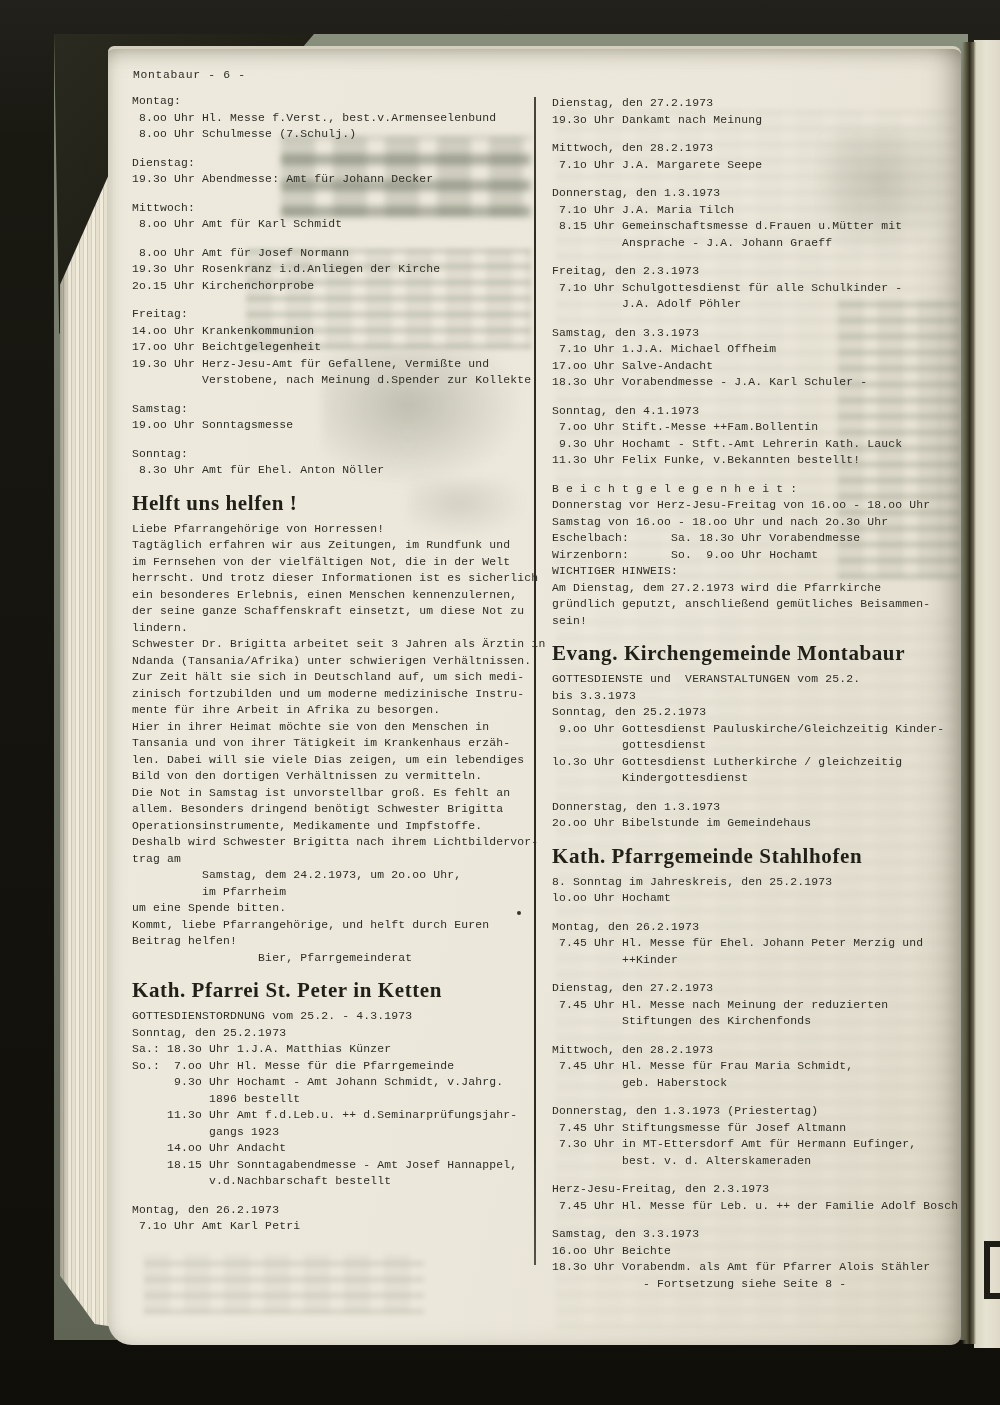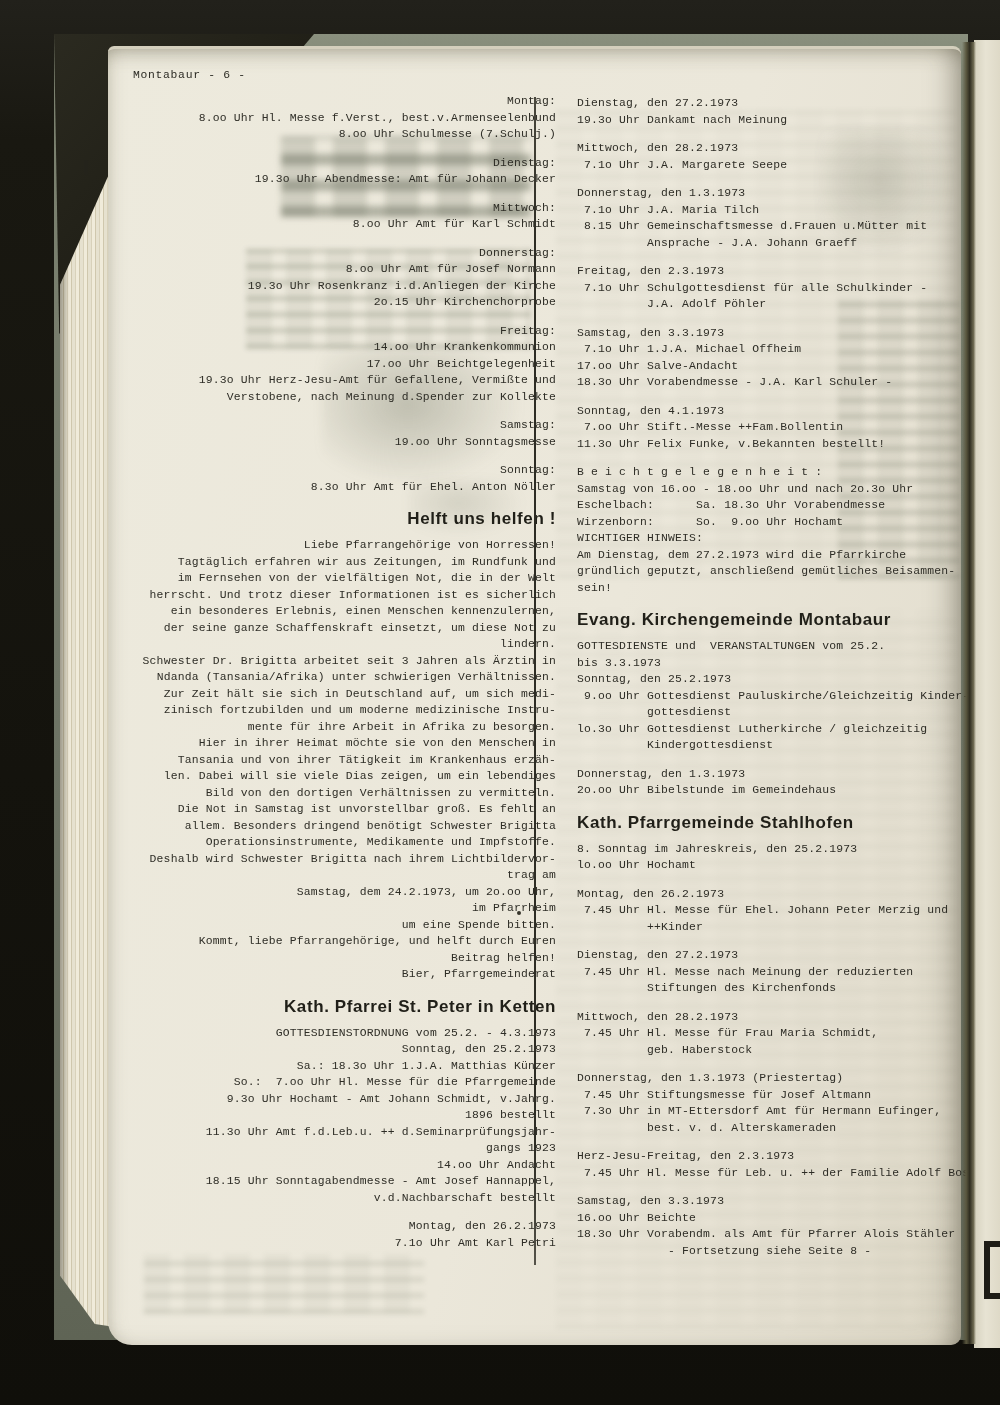--- a/index.html
+++ b/index.html
@@ -63,27 +63,27 @@
     position:absolute;left:84px;top:160px;width:4px;height:15px;
     background:#24231b;border-radius:1px;z-index:6;
   }
 
   
   .page-header{
     position:absolute;left:25px;top:20px;
     font-size:11.4px;letter-spacing:.06em;color:#2c2b24;white-space:pre;
   }
   .col{position:absolute;width:424px;color:#2e2d26;}
-  .col-left{left:24px;top:44px;text-align:right;}
-  .col-right{left:444px;top:46px;margin-left:25px;}
+  .col-left{left:24px;top:44px;}
+  .col-right{left:444px;top:46px;}
   .ln{white-space:pre;font-size:11.4px;line-height:16.5px;letter-spacing:.015em;}
   .blk{margin:0 0 12px 0;}
   .sec-heading{
-    font-family:Liberation Sans, sans-serif;
-    font-weight:bold;font-size:17px;line-height:24px;letter-spacing:.6px;
+    font-family:Liberation Serif, serif;
+    font-weight:bold;font-size:21px;line-height:24px;letter-spacing:.6px;
     color:#201f18;margin:6px 0 6px 0;
   }
   .column-rule{
     position:absolute;left:426px;top:48px;width:2px;height:1168px;
     background:linear-gradient(180deg,#4a483d,#2d2c24 12%,#2d2c24 90%,#55534a);
     z-index:2;
   }
   .ink-speck{
     position:absolute;left:409px;top:862px;width:4px;height:4px;border-radius:50%;
     background:#37352b;
@@ -145,21 +145,20 @@
         </div>
         <div class="blk">
           <div class="ln">Dienstag:</div>
           <div class="ln">19.3o Uhr Abendmesse: Amt für Johann Decker</div>
         </div>
         <div class="blk">
           <div class="ln">Mittwoch:</div>
           <div class="ln"> 8.oo Uhr Amt für Karl Schmidt</div>
         </div>
         <div class="blk">
-          <div class="ln">Donnerstag:</div>
           <div class="ln"> 8.oo Uhr Amt für Josef Normann</div>
           <div class="ln">19.3o Uhr Rosenkranz i.d.Anliegen der Kirche</div>
           <div class="ln">2o.15 Uhr Kirchenchorprobe</div>
         </div>
         <div class="blk">
           <div class="ln">Freitag:</div>
           <div class="ln">14.oo Uhr Krankenkommunion</div>
           <div class="ln">17.oo Uhr Beichtgelegenheit</div>
           <div class="ln">19.3o Uhr Herz-Jesu-Amt für Gefallene, Vermißte und</div>
           <div class="ln">          Verstobene, nach Meinung d.Spender zur Kollekte</div>
@@ -244,24 +243,26 @@
         </div>
         <div class="blk">
           <div class="ln">Samstag, den 3.3.1973</div>
           <div class="ln"> 7.1o Uhr 1.J.A. Michael Offheim</div>
           <div class="ln">17.oo Uhr Salve-Andacht</div>
           <div class="ln">18.3o Uhr Vorabendmesse - J.A. Karl Schuler -</div>
         </div>
         <div class="blk">
           <div class="ln">Sonntag, den 4.1.1973</div>
           <div class="ln"> 7.oo Uhr Stift.-Messe ++Fam.Bollentin</div>
+          <div class="ln"> 9.3o Uhr Hochamt - Stft.-Amt Lehrerin Kath. Lauck</div>
           <div class="ln">11.3o Uhr Felix Funke, v.Bekannten bestellt!</div>
         </div>
         <div class="blk">
           <div class="ln">B e i c h t g e l e g e n h e i t :</div>
+          <div class="ln">Donnerstag vor Herz-Jesu-Freitag von 16.oo - 18.oo Uhr</div>
           <div class="ln">Samstag von 16.oo - 18.oo Uhr und nach 2o.3o Uhr</div>
           <div class="ln">Eschelbach:      Sa. 18.3o Uhr Vorabendmesse</div>
           <div class="ln">Wirzenborn:      So.  9.oo Uhr Hochamt</div>
           <div class="ln">WICHTIGER HINWEIS:</div>
           <div class="ln">Am Dienstag, dem 27.2.1973 wird die Pfarrkirche</div>
           <div class="ln">gründlich geputzt, anschließend gemütliches Beisammen-</div>
           <div class="ln">sein!</div>
         </div>
         <div class="sec-heading">Evang. Kirchengemeinde Montabaur</div>
         <div class="blk">

